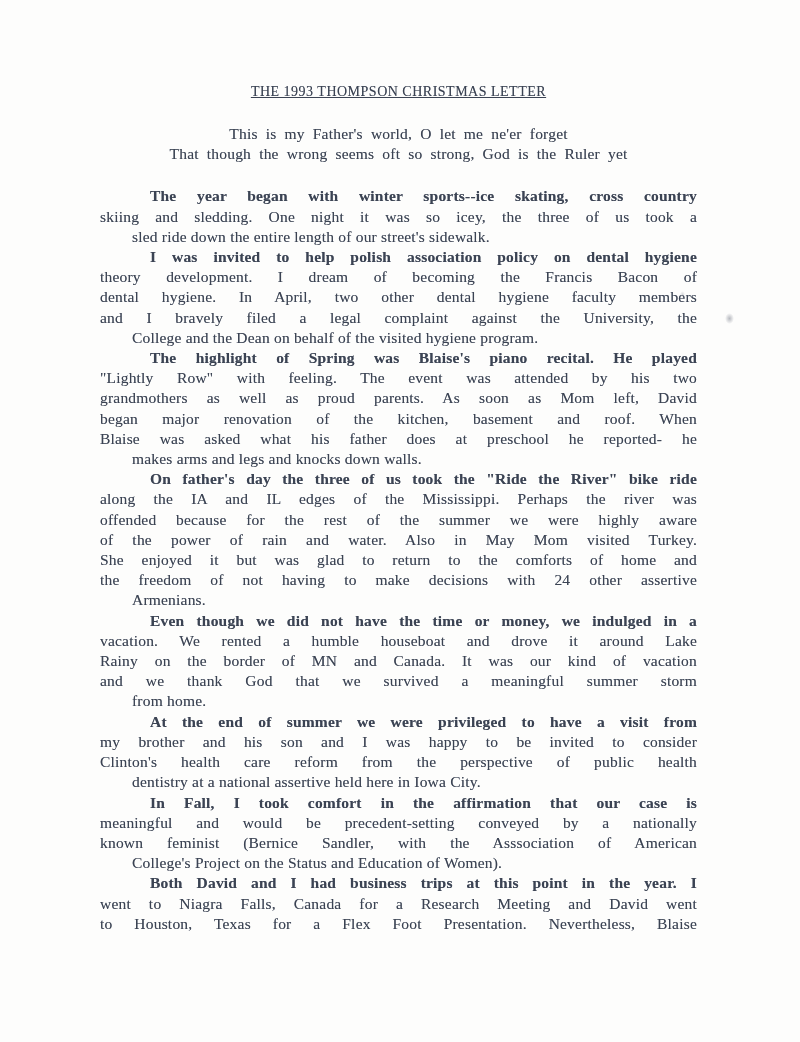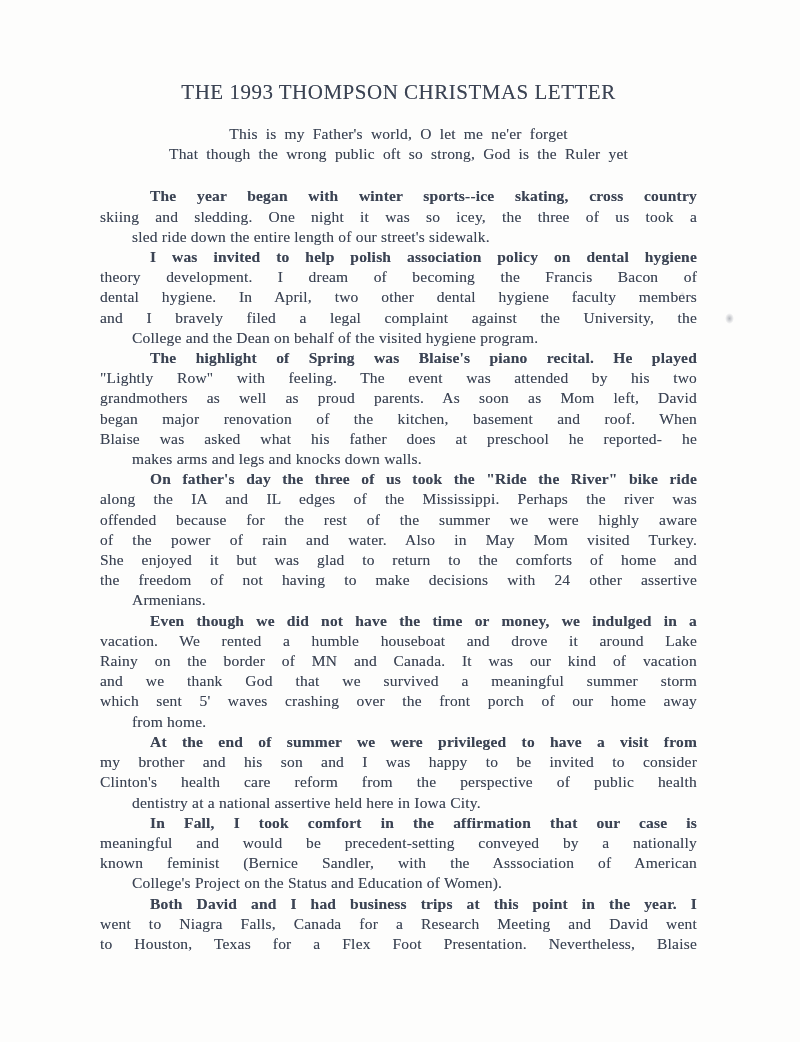--- a/index.html
+++ b/index.html
@@ -23,25 +23,26 @@
     left:100px;top:82px;
     width:597px;
     color:var(--ink);
     font-size:15.5px;
     line-height:20.2px;
     letter-spacing:0.2px;
     text-shadow:0 0 0.5px rgba(60,70,90,0.45);
   }
   .title{
     margin:0 0 22px 0;
-    font-size:21px;
+    font-size:14px;
     font-weight:normal;
     letter-spacing:0.5px;
     text-align:center;
     line-height:20px;
+    text-decoration:underline;
   }
   .epigraph{
     margin:0 0 22px 0;
     text-align:center;
     word-spacing:4px;
   }
   .paragraph{margin:0;}
   .line{
     text-align:justify;
     text-align-last:justify;
@@ -63,21 +64,21 @@
   }
 </style>
 </head>
 <body>
 
 <div class="page">
   <div class="letter">
     <h1 class="title">THE 1993 THOMPSON CHRISTMAS LETTER</h1>
     <div class="epigraph">
       <div>This is my Father's world, O let me ne'er forget</div>
-      <div>That though the wrong public oft so strong, God is the Ruler yet</div>
+      <div>That though the wrong seems oft so strong, God is the Ruler yet</div>
     </div>
     <div class="letter-body">
         <div class="paragraph">
           <div class="line first">The year began with winter sports--ice skating, cross country</div>
           <div class="line">skiing and sledding.  One night it was so icey, the three of us took a</div>
           <div class="line last">sled ride down the entire length of our street's sidewalk.</div>
         </div>
         <div class="paragraph">
           <div class="line first">I was invited to help polish association policy on dental hygiene</div>
           <div class="line">theory development.  I dream of becoming the Francis Bacon of</div>
@@ -100,21 +101,20 @@
           <div class="line">of the power of rain and water.    Also in May Mom visited Turkey.</div>
           <div class="line">She enjoyed it but was glad to return to the comforts of home and</div>
           <div class="line">the freedom of not having to make decisions with 24 other assertive</div>
           <div class="line last">Armenians.</div>
         </div>
         <div class="paragraph">
           <div class="line first">Even though we did not have the time or money, we indulged in a</div>
           <div class="line">vacation.  We rented a humble houseboat and drove it around Lake</div>
           <div class="line">Rainy on the border of MN and Canada.  It was our kind of vacation</div>
           <div class="line">and we thank God that we survived a meaningful summer storm</div>
-          <div class="line">which sent 5' waves crashing over the front porch of our home away</div>
           <div class="line last">from home.</div>
         </div>
         <div class="paragraph">
           <div class="line first">At the end of summer we were privileged to have a visit from</div>
           <div class="line">my brother and his son and I was happy to be invited to consider</div>
           <div class="line">Clinton's health care reform from the perspective of public health</div>
           <div class="line last">dentistry at a national assertive held here in Iowa City.</div>
         </div>
         <div class="paragraph">
           <div class="line first">In Fall, I took comfort in the affirmation that our case is</div>

